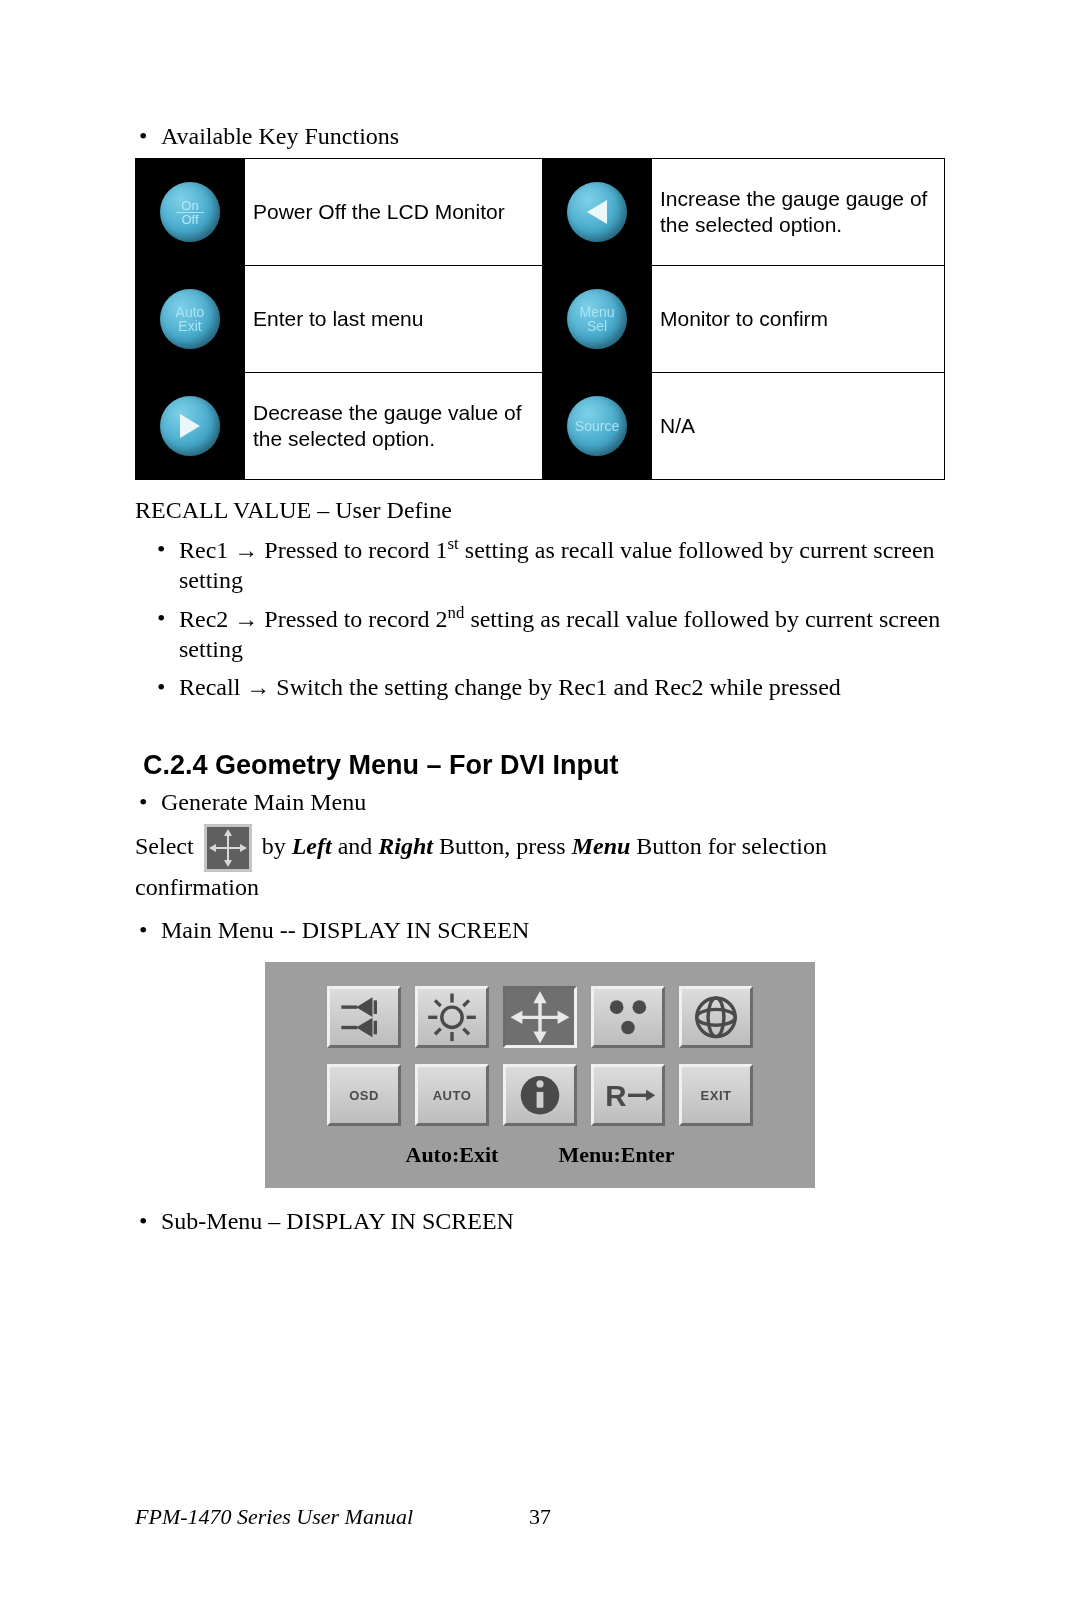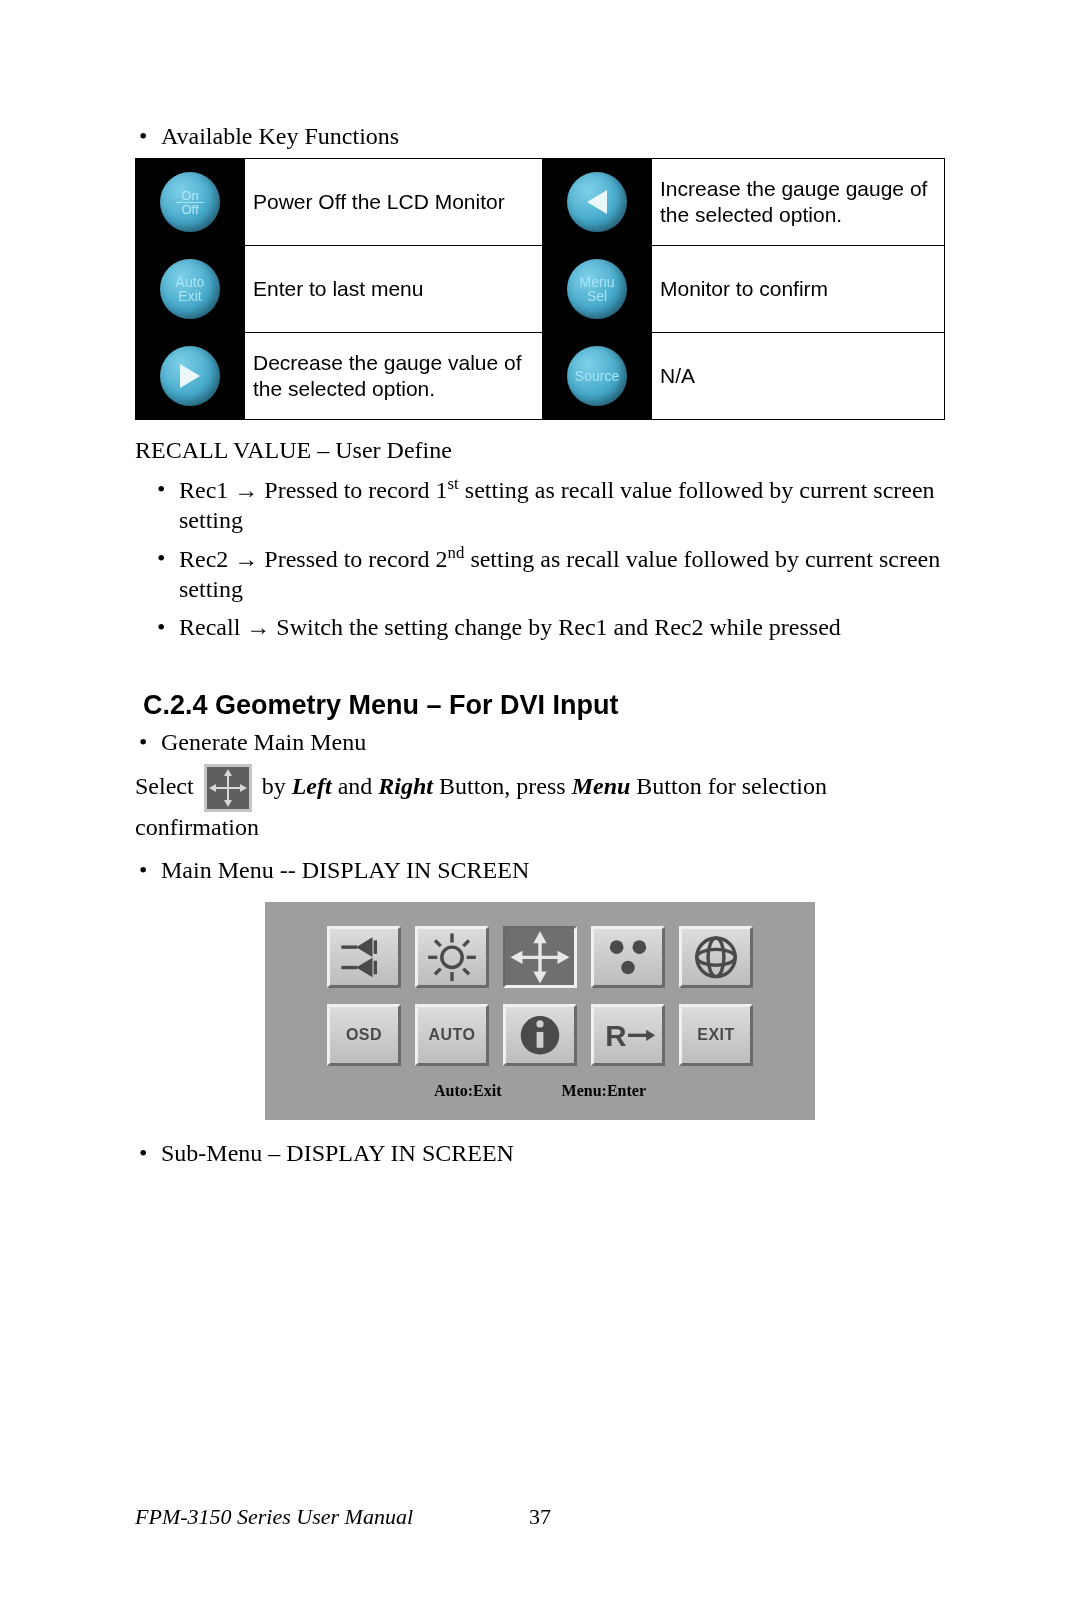--- a/index.html
+++ b/index.html
@@ -43,21 +43,21 @@
 
   
   table.keyfn {
     border-collapse: collapse;
     width: 100%;
     margin-top: 8px;
   }
   table.keyfn td {
     border: 1.5px solid #000;
     vertical-align: middle;
-    padding: 2px 8px;
+    padding: 12px 8px;
     font-family: Arial, Helvetica, sans-serif;
     font-size: 21px;
     line-height: 1.25;
     height: 82px;
   }
   table.keyfn td.icon-cell {
     width: 92px;
     text-align: center;
     background: #000;
   }
@@ -135,31 +135,31 @@
     justify-content: center;
   }
   .osd-tile.sel {
     border-left-color:#6b6b6b; border-top-color:#6b6b6b;
     border-right-color:#f0f0f0; border-bottom-color:#f0f0f0;
     background:#6f6f6f;
   }
   .osd-tile.sel svg * { stroke:#e8e8e8; fill:#e8e8e8; }
   .osd-tile .lbl {
     font-family: Arial, Helvetica, sans-serif;
-    font-size: 16px;
+    font-size: 13px;
     font-weight: bold;
     color: #4a4a4a;
     letter-spacing: 0.5px;
   }
   .osd-footer {
     display: flex;
     justify-content: center;
     gap: 60px;
     font-family: "Times New Roman", Times, serif;
-    font-size: 16px;
+    font-size: 22px;
     font-weight: bold;
     color: #000;
     margin-top: 8px;
   }
 
   
   .page-footer {
     position: absolute;
     bottom: 88px;
     left: 135px;
@@ -387,16 +387,16 @@
       <span>Menu:Enter</span>
     </div>
   </div>
 
   <div class="bullet-line" style="margin-top:20px">
     <span class="bullet-dot">•</span>
     <span class="txt">Sub-Menu – DISPLAY IN SCREEN</span>
   </div>
 
   <div class="page-footer">
-    <span>FPM-3150 Series User Manual</span>
+    <span>FPM-1470 Series User Manual</span>
     <span class="pnum">37</span>
   </div>
 </div>
 
 </body></html>

